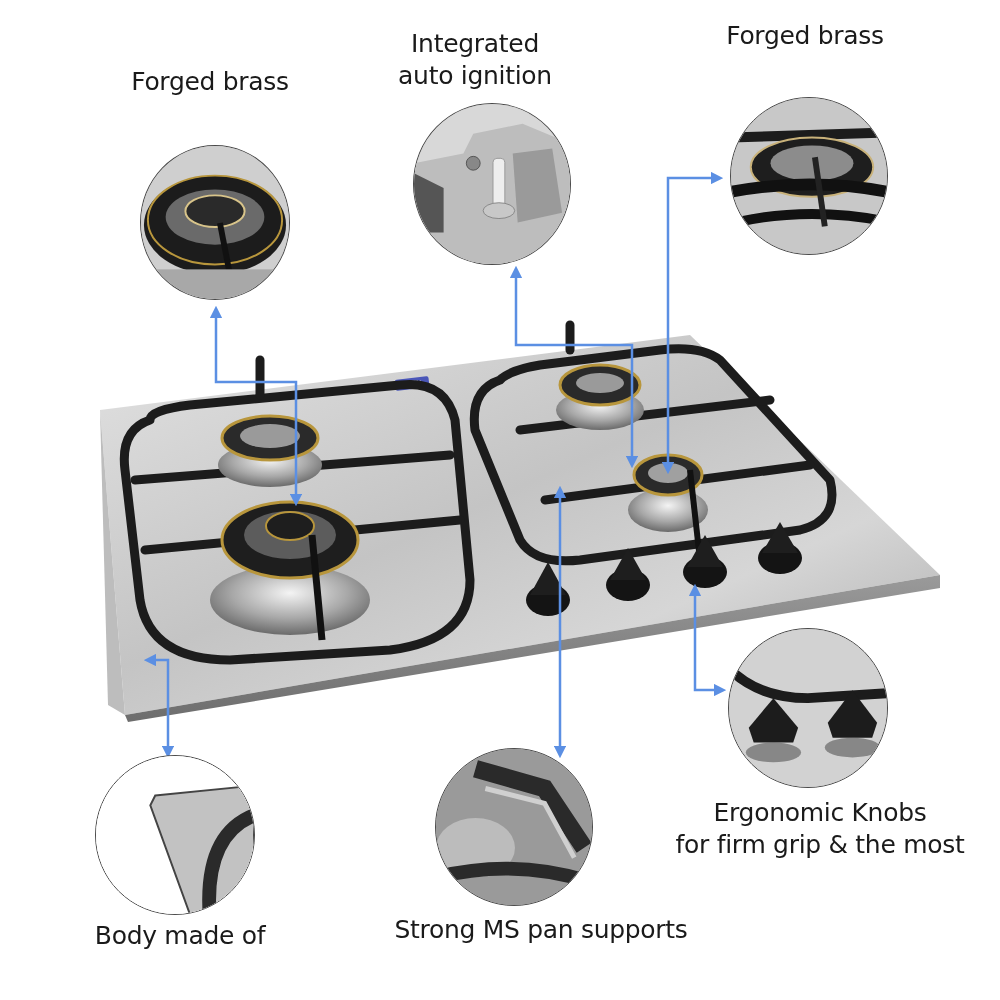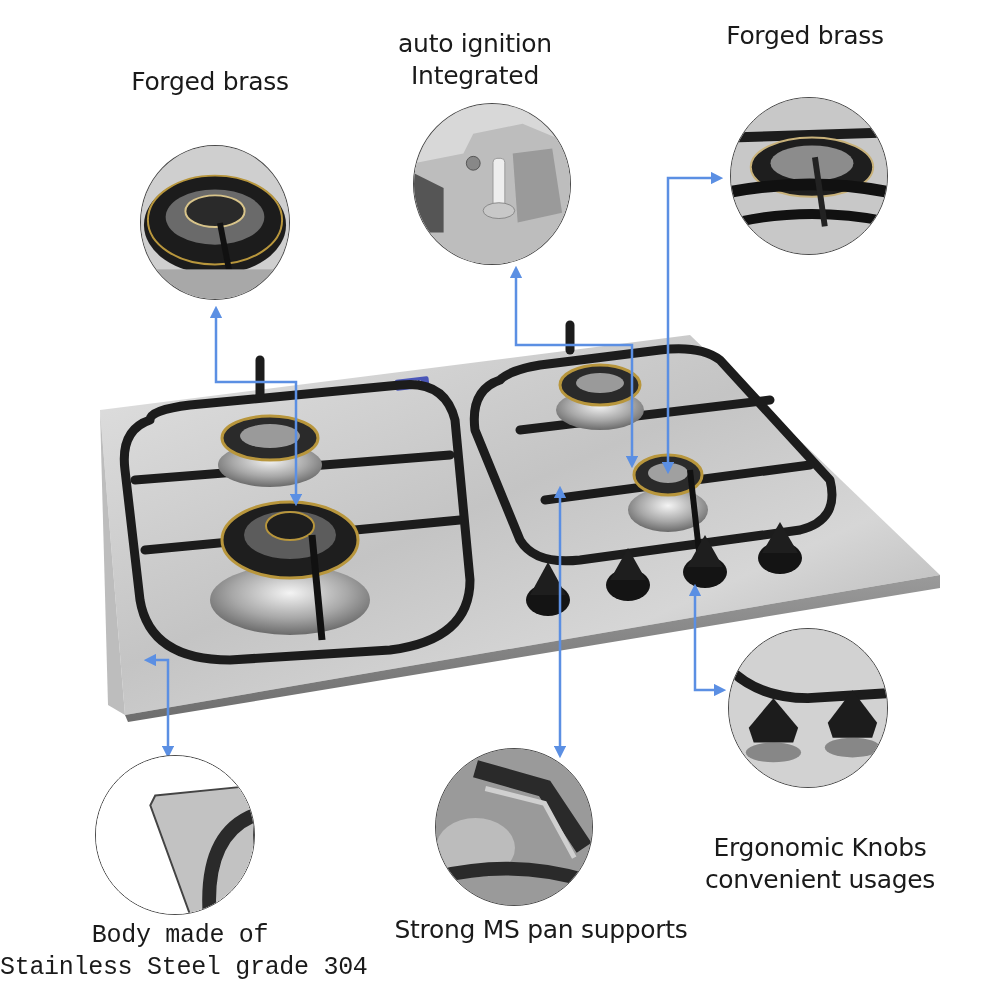--- a/index.html
+++ b/index.html
@@ -183,33 +183,32 @@
     <path d="M60,40 L160,30 L160,160 L95,160 L55,50 Z" fill="#c2c2c2" stroke="#444" stroke-width="2"></path>
     <path d="M160,60 Q110,80 115,160" stroke="#2a2a2a" stroke-width="14" fill="none"></path>
   </svg>
 </div>
 
 <div class="label" style="left:60px;top:66px;width:300px;">
   <span>Forged brass</span>
 </div>
 
 <div class="label" style="left:360px;top:28px;width:230px;">
+  <span>Integrated</span>
   <span>auto ignition</span>
-  <span>Integrated</span>
 </div>
 
 <div class="label" style="left:660px;top:20px;width:290px;">
   <span>Forged brass</span>
 </div>
 
-<div class="label" style="left:645px;top:797px;width:350px;margin-top:35px;">
+<div class="label" style="left:645px;top:797px;width:350px;">
   <span>Ergonomic Knobs</span>
-  <span>convenient usages</span>
+  <span>for firm grip &amp; the most</span>
 </div>
 
 <div class="label" style="left:376px;top:914px;width:330px;">
   <span>Strong MS pan supports</span>
 </div>
 
-<div class="label" style="left:0px;top:920px;width:360px;font-family:Liberation Mono, monospace;">
+<div class="label" style="left:0px;top:920px;width:360px;">
   <span>Body made of</span>
-  <span>Stainless Steel grade 304</span>
 </div>
 
 </body></html>

